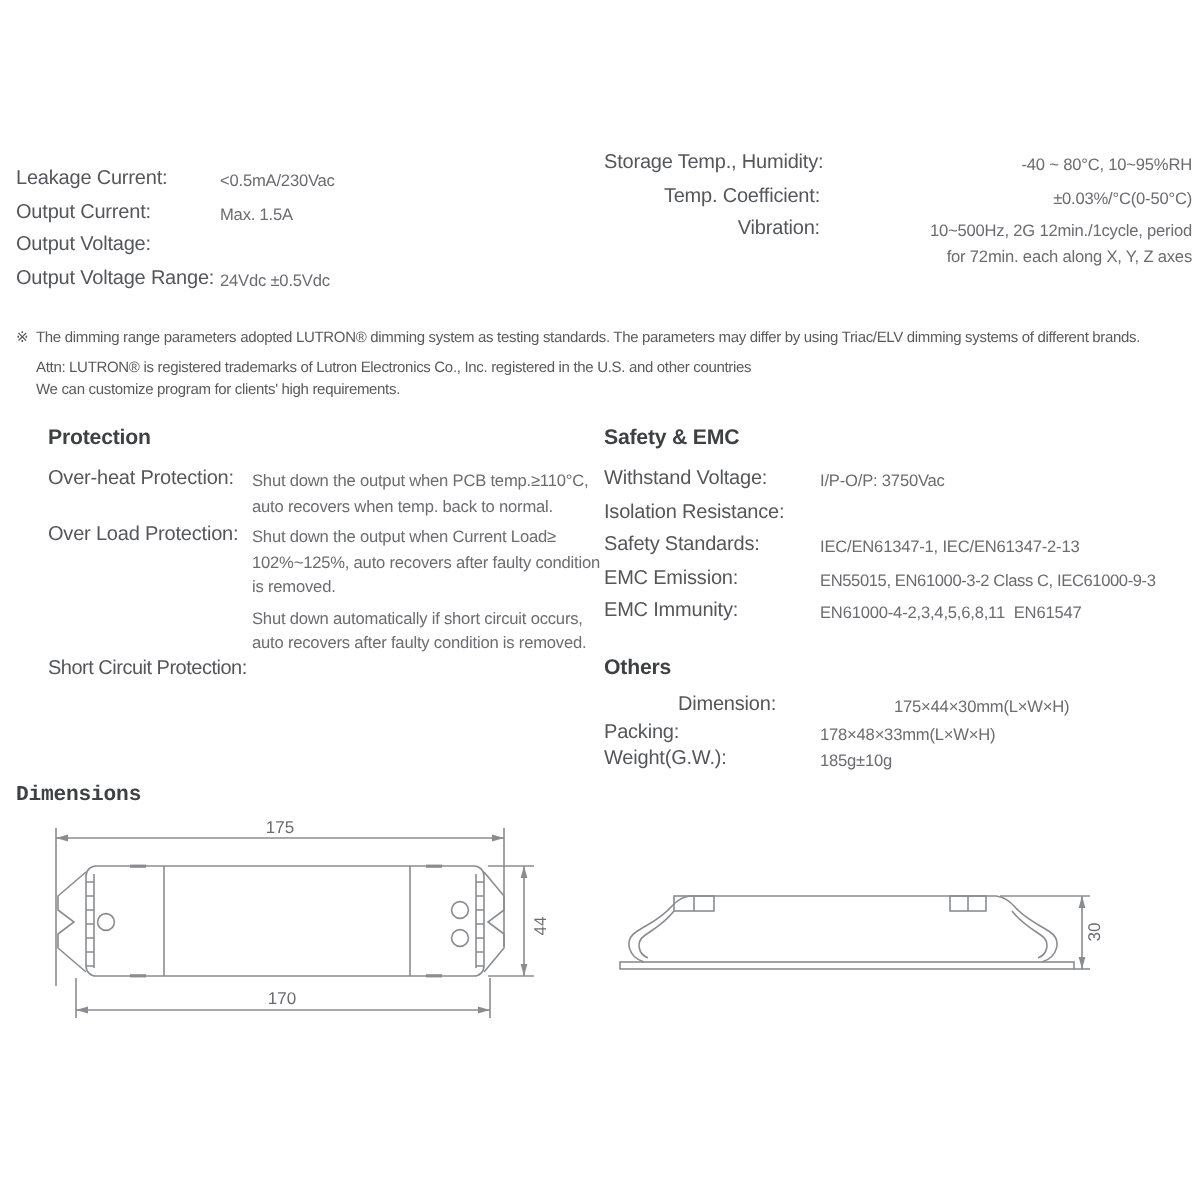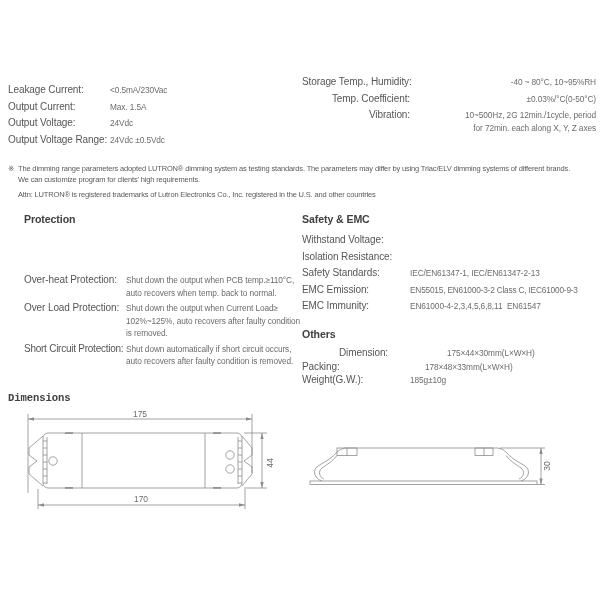--- a/index.html
+++ b/index.html
@@ -46,21 +46,20 @@
   <div class="spec-row cols-left">
     <span class="lbl">Leakage Current:</span>
     <span class="val">&lt;0.5mA/230Vac</span>
   </div>
   <div class="spec-row cols-left">
     <span class="lbl">Output Current:</span>
     <span class="val">Max. 1.5A</span>
   </div>
   <div class="spec-row cols-left">
     <span class="lbl">Output Voltage:</span>
-    <span class="val">24Vdc</span>
   </div>
   <div class="spec-row cols-left">
     <span class="lbl">Output Voltage Range:</span>
     <span class="val">24Vdc ±0.5Vdc</span>
   </div>
 </div>
 
 <div class="abs spec-col" style="left:302px;top:76px;width:294px;text-align:right;">
   <div class="spec-row cols-right">
     <span class="lbl">Storage Temp., Humidity:</span>
@@ -75,51 +74,52 @@
     <span class="val">10~500Hz, 2G 12min./1cycle, period
 for 72min. each along X, Y, Z axes</span>
   </div>
 </div>
 
 <div class="abs" style="left:8px;top:163px;width:588px;">
   <div class="note note-first">
     <span class="note-marker">※</span>
     <span>The dimming range parameters adopted LUTRON® dimming system as testing standards. The parameters may differ by using Triac/ELV dimming systems of different brands.</span>
   </div>
+  <div class="note note-indent note-attn">Attn: LUTRON® is registered trademarks of Lutron Electronics Co., Inc. registered in the U.S. and other countries</div>
   <div class="note note-indent">We can customize program for clients' high requirements.</div>
-  <div class="note note-indent note-attn">Attn: LUTRON® is registered trademarks of Lutron Electronics Co., Inc. registered in the U.S. and other countries</div>
 </div>
 
 <div class="abs" style="left:24px;top:213px;width:288px;">
   <div class="section-title">Protection</div>
   <div class="spec-col">
-    <div class="spec-row cols-left" style="margin-bottom:3px;margin-top:40px;">
+    <div class="spec-row cols-left" style="margin-bottom:3px;">
       <span class="lbl">Over-heat Protection:</span>
       <span class="val">Shut down the output when PCB temp.≥110°C,
 auto recovers when temp. back to normal.</span>
     </div>
     <div class="spec-row cols-left" style="margin-bottom:3px;">
       <span class="lbl">Over Load Protection:</span>
       <span class="val">Shut down the output when Current Load≥
 102%~125%, auto recovers after faulty condition
 is removed.</span>
     </div>
     <div class="spec-row cols-left">
-      <span class="lbl" style="letter-spacing:-0.25px;">Short Circuit Protection:</span>
+      <span class="lbl" style="letter-spacing:-0.25px;margin-top:26px;">Short Circuit Protection:</span>
       <span class="val">Shut down automatically if short circuit occurs,
 auto recovers after faulty condition is removed.</span>
     </div>
   </div>
 </div>
 
 <div class="abs" style="left:302px;top:213px;width:296px;">
   <div class="section-title">Safety &amp; EMC</div>
   <div class="spec-col">
     <div class="spec-row cols-right">
       <span class="lbl">Withstand Voltage:</span>
+      <span class="val">I/P-O/P: 3750Vac</span>
     </div>
     <div class="spec-row cols-right">
       <span class="lbl">Isolation Resistance:</span>
     </div>
     <div class="spec-row cols-right">
       <span class="lbl">Safety Standards:</span>
       <span class="val">IEC/EN61347-1, IEC/EN61347-2-13</span>
     </div>
     <div class="spec-row cols-right">
       <span class="lbl">EMC Emission:</span>
@@ -132,21 +132,21 @@
   </div>
 </div>
 
 <div class="abs" style="left:302px;top:328px;width:296px;">
   <div class="section-title" style="margin-bottom:7px;">Others</div>
   <div class="spec-col">
     <div class="spec-row cols-right" style="margin-bottom:1px;padding-left:37px;">
       <span class="lbl">Dimension:</span>
       <span class="val">175×44×30mm(L×W×H)</span>
     </div>
-    <div class="spec-row cols-right" style="margin-bottom:1px;gap:15px;">
+    <div class="spec-row cols-right" style="margin-bottom:1px;">
       <span class="lbl">Packing:</span>
       <span class="val">178×48×33mm(L×W×H)</span>
     </div>
     <div class="spec-row cols-right">
       <span class="lbl">Weight(G.W.):</span>
       <span class="val">185g±10g</span>
     </div>
   </div>
 </div>
 

